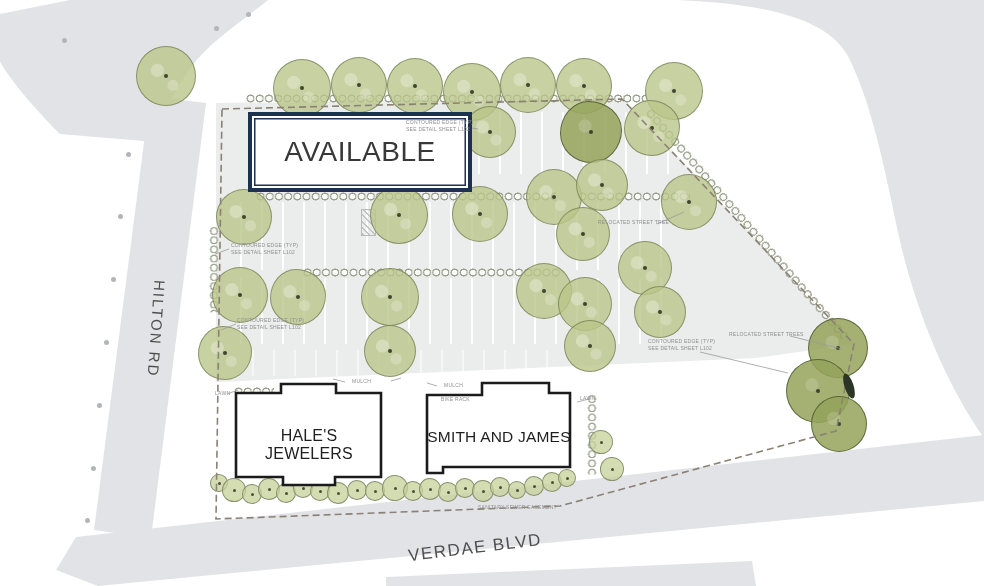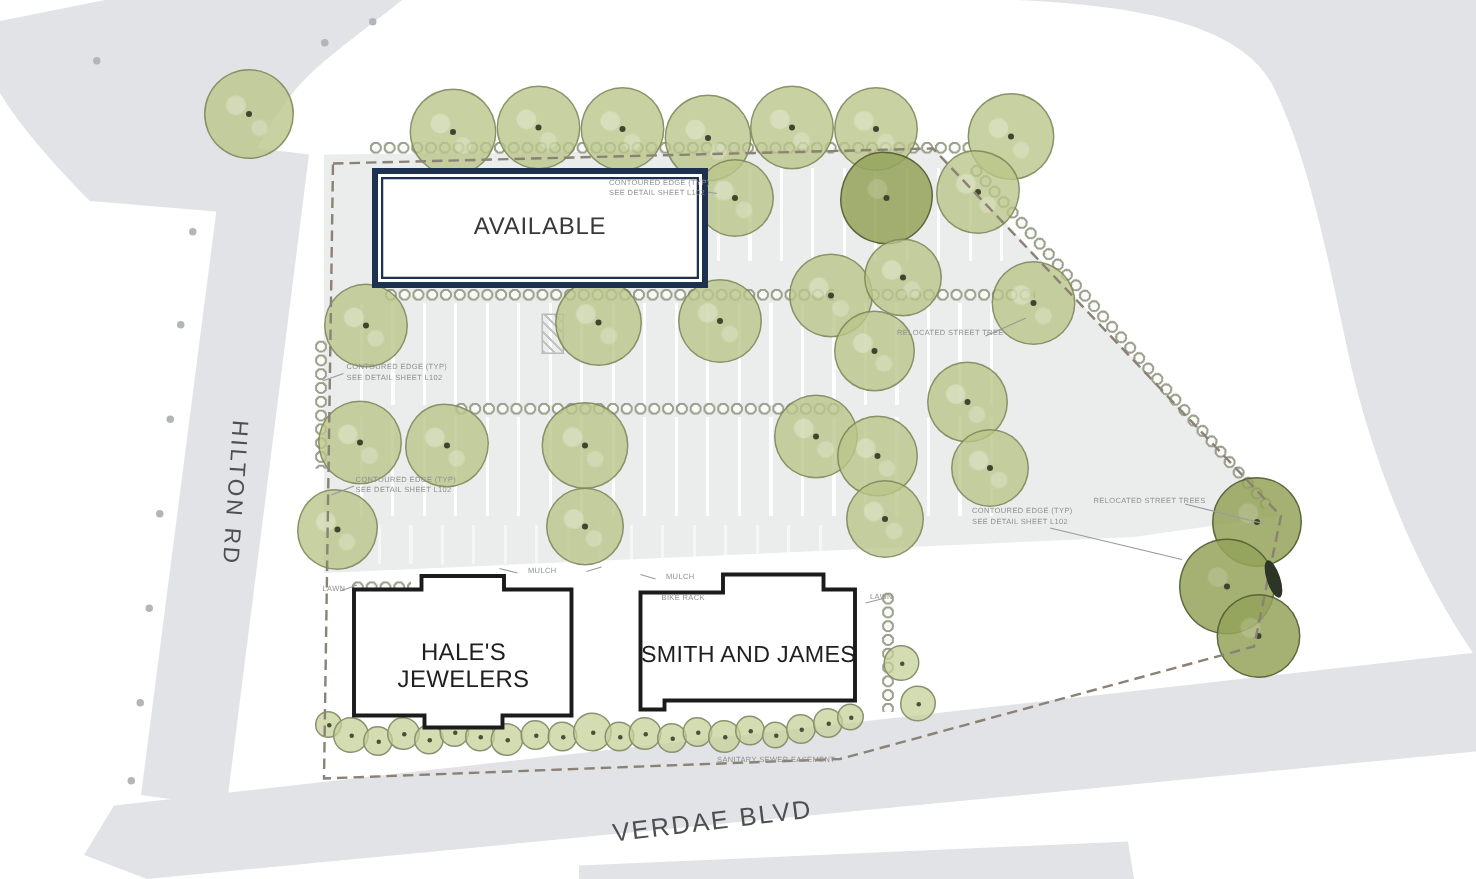--- a/index.html
+++ b/index.html
@@ -50,21 +50,21 @@
   
   .bldg-label{position:absolute;z-index:8;color:#1f1f1f;text-align:center;font-size:16px;letter-spacing:.2px;}
   #hales-label{left:236px;top:427px;width:146px;}
   #smith-label{left:427px;top:428px;width:144px;font-size:15.5px;}
 
   
   #avail-box{position:absolute;left:248px;top:112px;width:224px;height:80px;box-sizing:border-box;
     z-index:8;background:#fff;border:4px solid #1d3150;
     box-shadow:inset 0 0 0 2px #fff,inset 0 0 0 3.5px #1d3150;
     display:flex;flex-direction:column;align-items:center;justify-content:center;color:#383838;}
-  #avail-box .l1{font-size:16px;line-height:1.05;letter-spacing:.5px;}
+  #avail-box .l1{font-size:28px;line-height:1.05;letter-spacing:.5px;}
   #avail-box .l2,#avail-box .l3{font-size:23px;line-height:1.05;letter-spacing:.3px;}
 </style>
 </head>
 <body>
 
 <div id="stage">
 
   <svg class="layer" width="984" height="586" viewBox="0 0 984 586" style="z-index:1">
     <path fill="#e2e3e6" d="M70,0 L268,0 C236,26 210,42 192,66 C176,88 166,106 158,132 L156,142 L60,134 C34,108 12,82 0,62 L0,14 Z"></path>
     <path fill="#e2e3e6" d="M150,96 L206,103 L151,538 L94,530 Z"></path>

